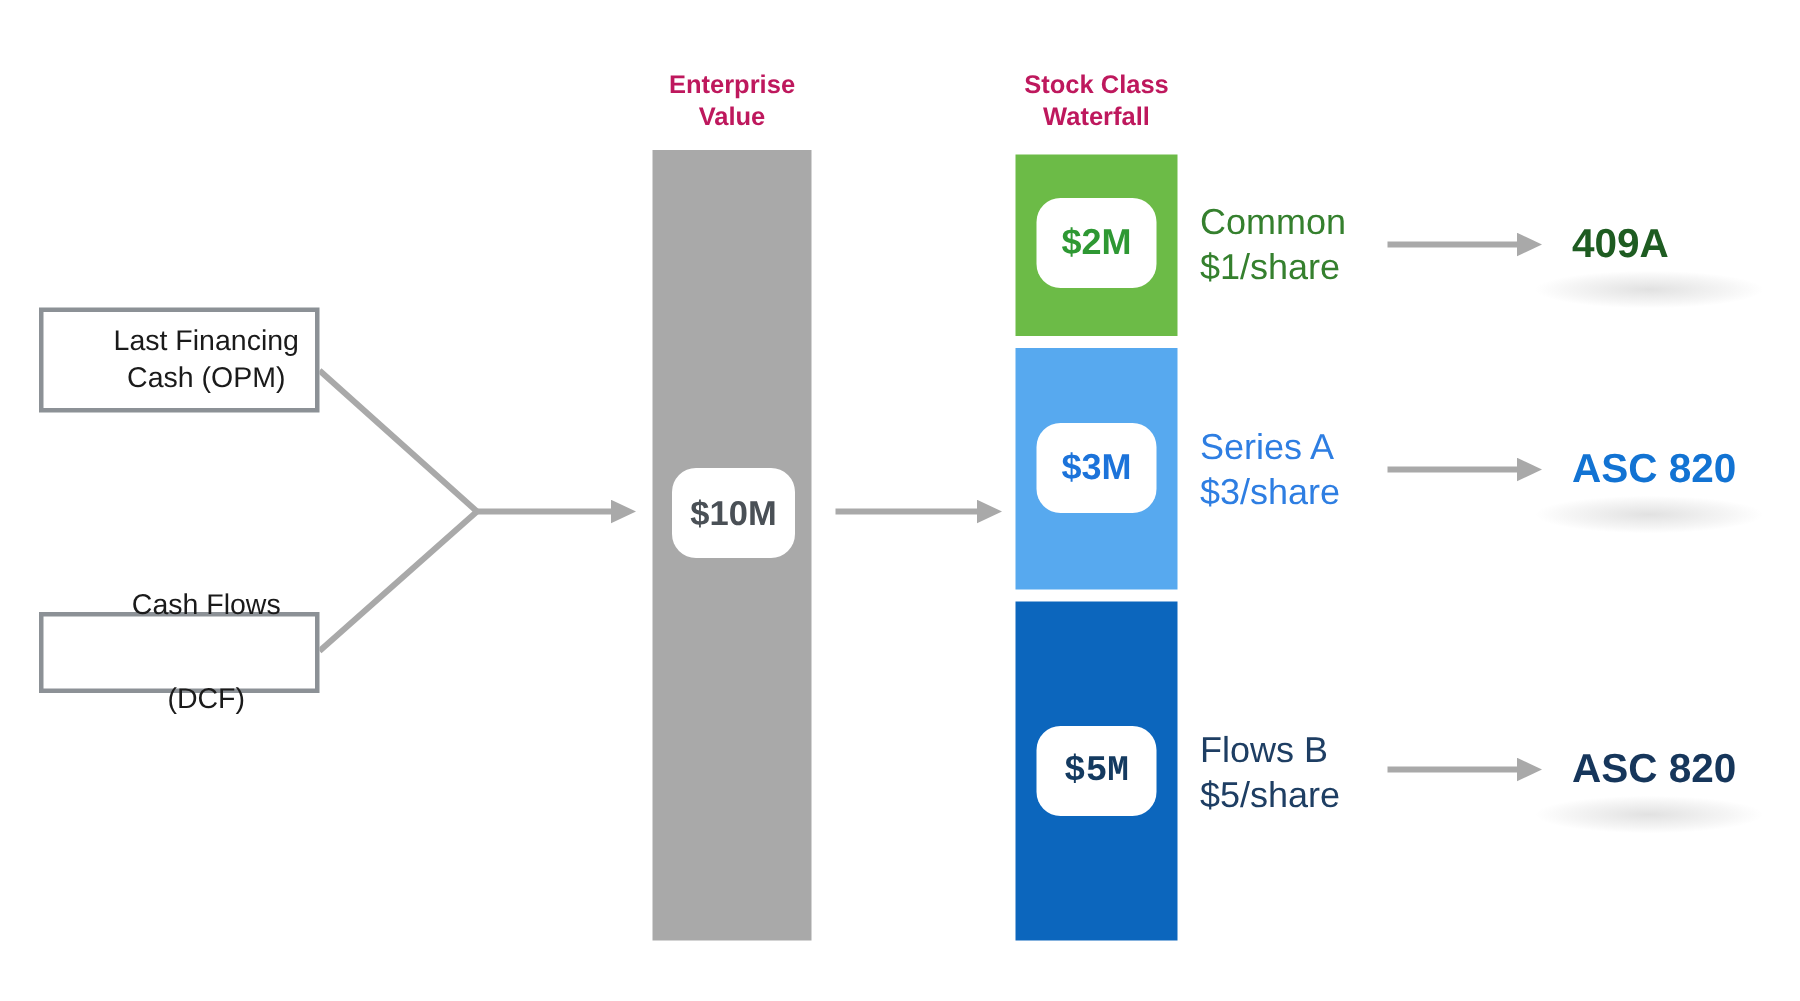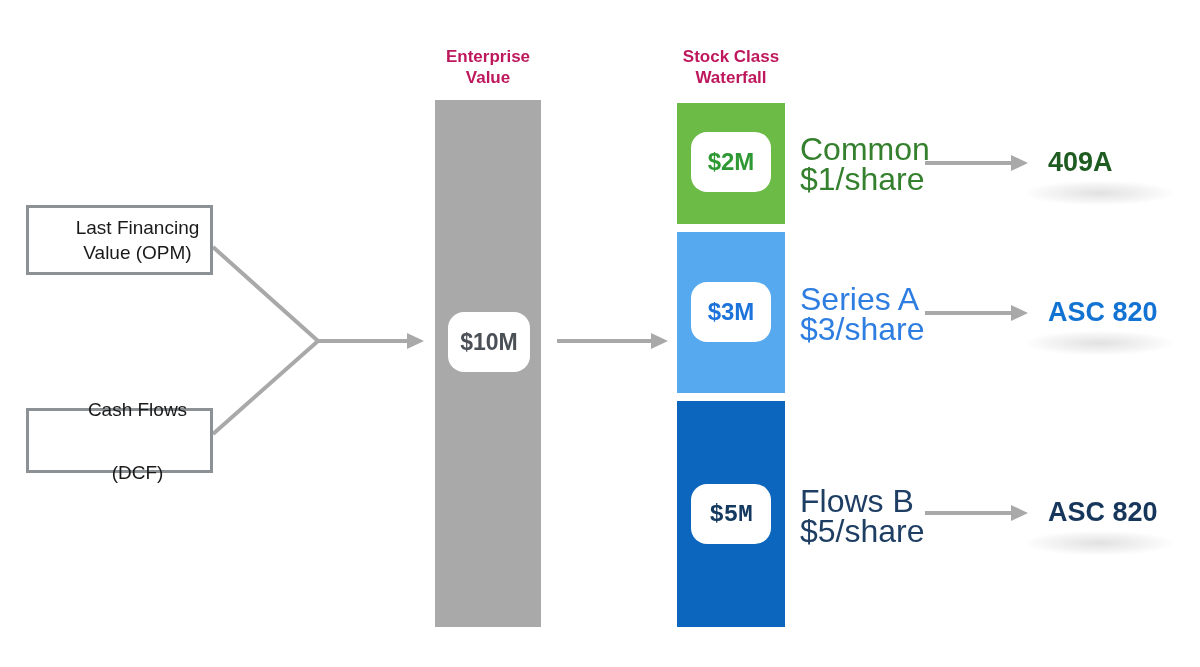--- a/index.html
+++ b/index.html
@@ -37,21 +37,21 @@
     flex-direction: column;
     align-items: center;
     justify-content: center;
     text-align: center;
     font-size: 19px;
     line-height: 25px;
     color: #1a1a1a;
     padding-left: 36px;
   }
   .box-1 { top: 205px; height: 70px; }
-  .box-2 { top: 408px; height: 65px; gap: 38px; }
+  .box-2 { top: 408px; height: 54px; gap: 38px; }
   .input-box span { display: block; }
 
   .bar {
     position: absolute;
   }
   .gray-bar { left: 435px; top: 100px; width: 106px; height: 527px; }
   .seg-1 { left: 677px; top: 103px; width: 108px; height: 121px; }
   .seg-2 { left: 677px; top: 232px; width: 108px; height: 161px; }
   .seg-3 { left: 677px; top: 401px; width: 108px; height: 226px; }
 
@@ -66,21 +66,21 @@
     font-size: 24px;
   }
   .badge-ev { left: 448px; top: 312px; width: 82px; height: 60px; font-size: 23px; }
   .badge-s1 { left: 691px; top: 132px; width: 80px; height: 60px; }
   .badge-s2 { left: 691px; top: 282px; width: 80px; height: 60px; }
   .badge-s3 { left: 691px; top: 484px; width: 80px; height: 60px; font-family: Liberation Mono, monospace; }
 
   .class-label {
     position: absolute;
     left: 800px;
-    font-size: 32px;
+    font-size: 24px;
     line-height: 30px;
     white-space: nowrap;
   }
   .label-1 { top: 134px; }
   .label-2 { top: 284px; }
   .label-3 { top: 486px; }
   .class-label span { display: block; }
 
   .standard-label {
     position: absolute;
@@ -126,21 +126,21 @@
     <span>Enterprise</span>
     <span>Value</span>
   </div>
   <div class="col-header header-scw">
     <span>Stock Class</span>
     <span>Waterfall</span>
   </div>
 
   <div class="input-box box-1">
     <span>Last Financing</span>
-    <span>Value (OPM)</span>
+    <span>Cash (OPM)</span>
   </div>
   <div class="input-box box-2">
     <span>Cash Flows</span>
     <span>(DCF)</span>
   </div>
 
   <div class="bar gray-bar" style="background: rgb(169, 169, 169);"></div>
   <div class="badge badge-ev">
     <span style="color: rgb(74, 80, 86);">$10M</span>
   </div>

